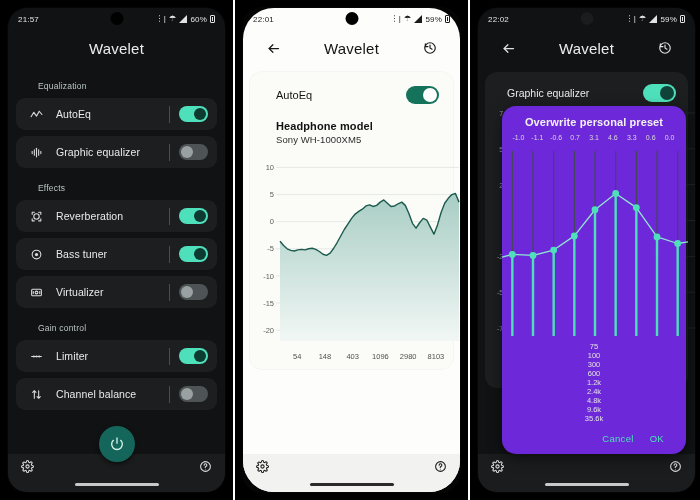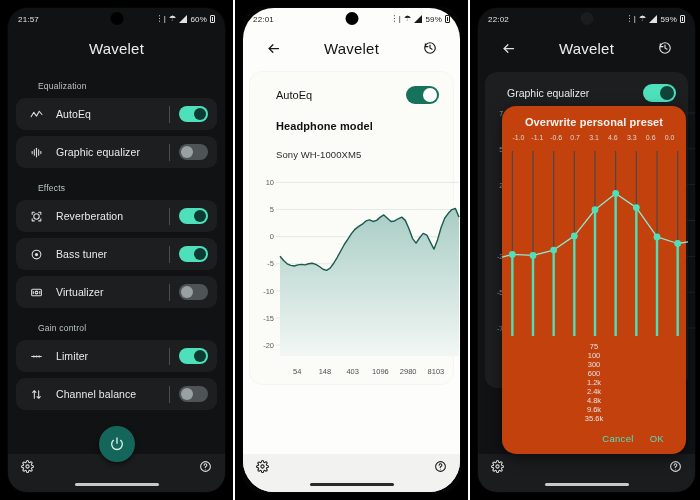--- a/index.html
+++ b/index.html
@@ -179,21 +179,21 @@
     padding: 10px 0 0 0;
     box-shadow: 0 0 0 1px rgba(0,0,0,.03);
   }
   .card-row {
     display: flex; align-items: center;
     padding: 0 14px 0 26px; height: 26px;
   }
   .card-row .lbl { font-size: 11px; color: #151515; flex: 1 1 auto; }
   .hp-block { padding: 12px 0 9px 26px; }
   .hp-title { font-size: 11px; font-weight: 700; color: #121212; letter-spacing: .1px; }
-  .hp-sub { font-size: 9.5px; color: #2c2c2c; margin-top: 17px; letter-spacing: .1px; }
+  .hp-sub { font-size: 9.5px; color: #2c2c2c; margin-top: 2px; letter-spacing: .1px; }
 
   .chart-wrap { position: relative; height: 215px; margin: 0 4px 8px 4px; }
   .chart-wrap svg { display: block; }
   .ytick { font-size: 7.5px; fill: #5d5d5d; }
   .xtick { font-size: 7.5px; fill: #4f4f4f; }
 
   
   .card-dark {
     margin: 6px 7px 0 7px;
     background: #1c1e1f;
@@ -202,21 +202,21 @@
   }
   .card-row-dark { display: flex; align-items: center; padding: 0 12px 0 22px; height: 26px; }
   .card-row-dark .lbl { font-size: 10.5px; color: #eaeaea; flex: 1 1 auto; }
   .eqchart { position: relative; height: 280px; margin: 2px 2px 0 2px; }
   .ytick-d { font-size: 7px; fill: #9aa0a0; }
 
   .dialog {
     position: absolute;
     left: 24px; right: 9px;
     top: 98px;
-    background: #c2410c;
+    background: #6d28d9;
     border-radius: 14px;
     box-shadow: 0 4px 14px rgba(0,0,0,.5);
     z-index: 10;
     padding: 10px 0 6px 0;
   }
   .dlg-title {
     font-size: 11px; font-weight: 700; color: #f2f2f2;
     text-align: center; letter-spacing: .1px; padding-bottom: 6px;
   }
   .dlg-vals {

